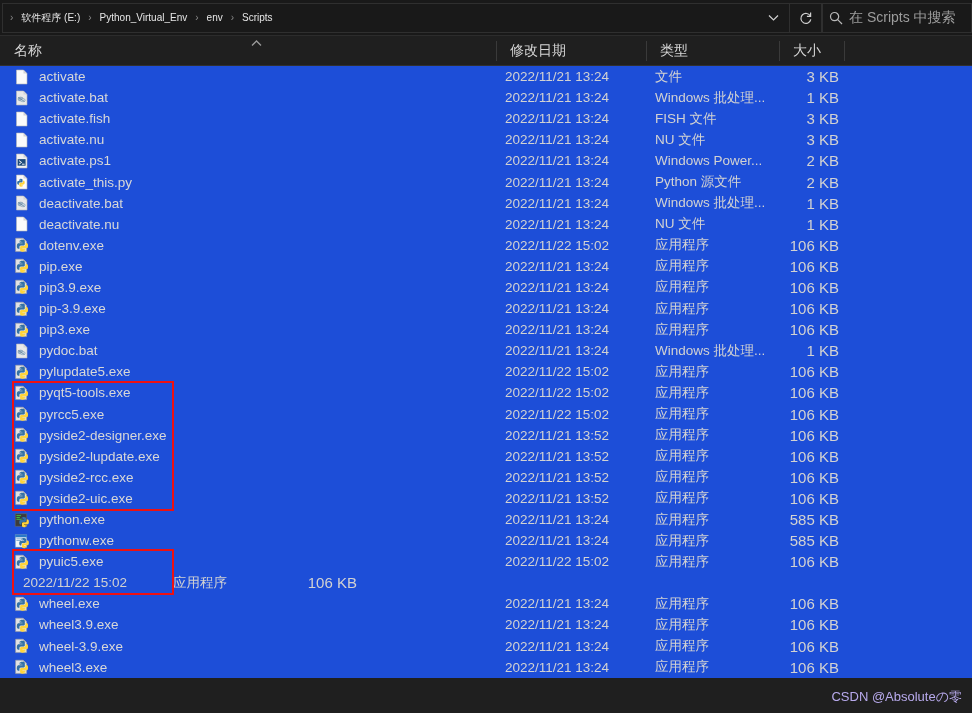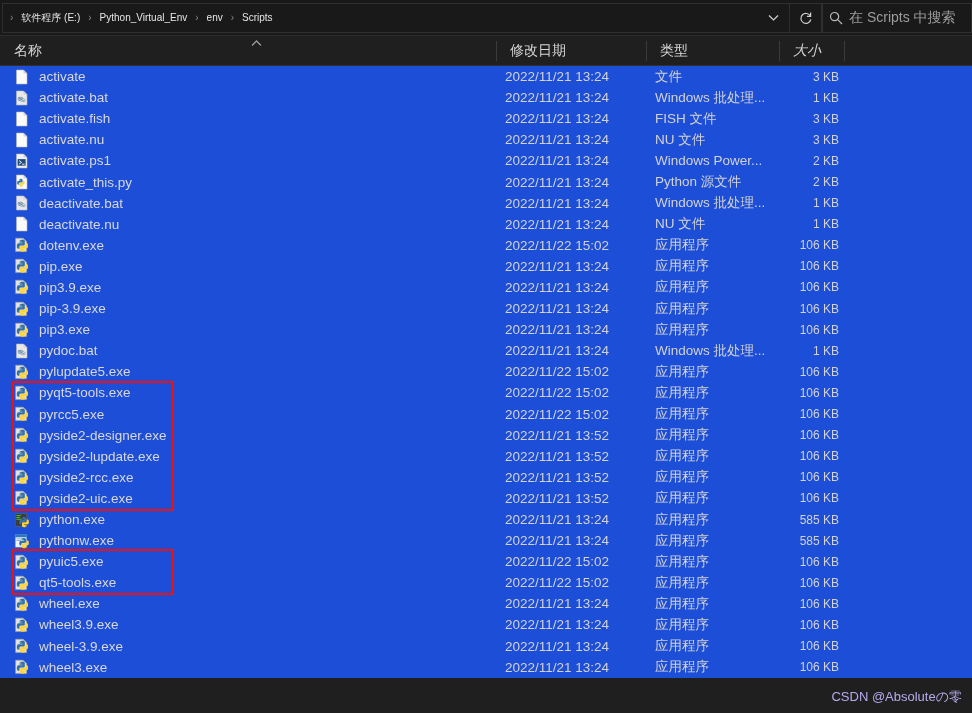--- a/index.html
+++ b/index.html
@@ -118,21 +118,21 @@
     position: absolute;
     left: 0;
     top: 5px;
     bottom: 5px;
     width: 1px;
     background: #3a3a3a;
   }
   .col-name  { width: 496px; }
   .col-date  { width: 150px; text-align: center; }
   .col-type  { width: 133px; }
-  .col-size  { width: 65px; font-style: italic; }
+  .col-size  { width: 65px; }
   .col-tail  { width: 128px; }
   .col-tail::before {
     content: "";
     position: absolute;
     left: 0;
     top: 5px;
     bottom: 5px;
     width: 1px;
     background: #3a3a3a;
   }
@@ -180,21 +180,21 @@
     width: 133px;
     color: #d2d2d2;
     font-size: 13.5px;
     padding-left: 9px;
     white-space: nowrap;
     overflow: hidden;
   }
   .cell-size {
     width: 65px;
     color: #d2d2d2;
-    font-size: 12px;
+    font-size: 15px;
     text-align: right;
     padding-right: 5px;
   }
 
   
   .icon {
     width: 16px;
     height: 16px;
     flex: 0 0 16px;
     position: relative;
@@ -691,33 +691,20 @@
               </g>
             </svg>
           </span>
           <span class="fname">pyuic5.exe</span>
         </div>
         <div class="cell-date">2022/11/22 15:02</div>
         <div class="cell-type">应用程序</div>
         <div class="cell-size">106 KB</div>
       </div>
       <div class="row">
-        <div class="cell-name">
-          <span class="icon">
-            <svg width="16" height="16" viewBox="0 0 16 16">
-              <path d="M1.6 1.2 H9.0 L12.6 4.4 V14.6 H1.6 Z" fill="#e3e3e3" stroke="#9c9c9c" stroke-width="0.6"></path>
-              <path d="M9.0 1.2 L9.0 4.4 L12.6 4.4 Z" fill="#bdbdbd"></path>
-              <g transform="translate(2.6,2.4) scale(1.16)">
-                <path d="M5 0.4 C2.4 0.4 2.6 1.6 2.6 1.6 V2.9 H5.1 V3.3 H1.7 C1.7 3.3 0.2 3.1 0.2 5.6 C0.2 8.1 1.5 8 1.5 8 H2.4 V6.7 C2.4 6.7 2.35 5.3 3.8 5.3 H5.9 C5.9 5.3 7.1 5.35 7.1 4.2 V1.8 C7.1 1.8 7.3 0.4 5 0.4 Z M3.6 1.2 C3.85 1.2 4.05 1.4 4.05 1.65 C4.05 1.9 3.85 2.1 3.6 2.1 C3.35 2.1 3.15 1.9 3.15 1.65 C3.15 1.4 3.35 1.2 3.6 1.2 Z" fill="#3572A5"></path>
-                <path d="M5.1 10.6 C7.7 10.6 7.5 9.4 7.5 9.4 V8.1 H5 V7.7 H8.4 C8.4 7.7 9.9 7.9 9.9 5.4 C9.9 2.9 8.6 3 8.6 3 H7.7 V4.3 C7.7 4.3 7.75 5.7 6.3 5.7 H4.2 C4.2 5.7 3 5.65 3 6.8 V9.2 C3 9.2 2.8 10.6 5.1 10.6 Z M6.5 9.8 C6.25 9.8 6.05 9.6 6.05 9.35 C6.05 9.1 6.25 8.9 6.5 8.9 C6.75 8.9 6.95 9.1 6.95 9.35 C6.95 9.6 6.75 9.8 6.5 9.8 Z" fill="#FFD43B"></path>
-              </g>
-            </svg>
-          </span>
-          <span class="fname">qt5-tools.exe</span>
-        </div>
         <div class="cell-date">2022/11/22 15:02</div>
         <div class="cell-type">应用程序</div>
         <div class="cell-size">106 KB</div>
       </div>
       <div class="row">
         <div class="cell-name">
           <span class="icon">
             <svg width="16" height="16" viewBox="0 0 16 16">
               <path d="M1.6 1.2 H9.0 L12.6 4.4 V14.6 H1.6 Z" fill="#e3e3e3" stroke="#9c9c9c" stroke-width="0.6"></path>
               <path d="M9.0 1.2 L9.0 4.4 L12.6 4.4 Z" fill="#bdbdbd"></path>

